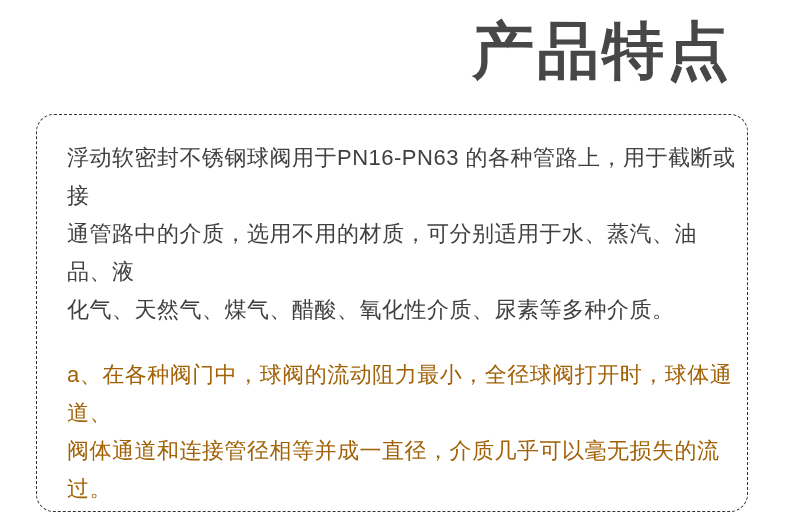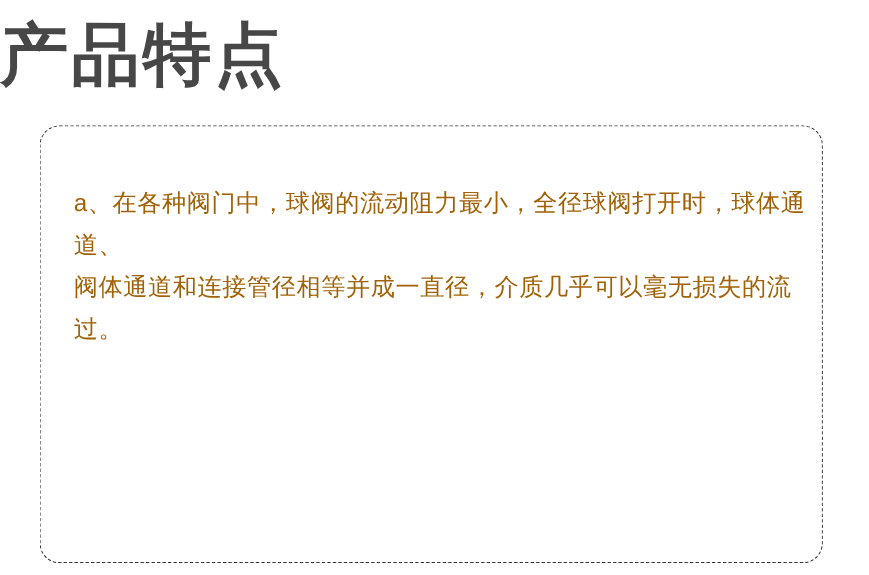--- a/index.html
+++ b/index.html
@@ -13,21 +13,21 @@
     position: relative;
     overflow: hidden;
     font-family: "Liberation Sans", "DejaVu Sans", sans-serif;
   }
   .page-title {
     position: absolute;
     top: 12px;
     left: 0;
     width: 732px;
     margin: 0;
-    text-align: left;
+    text-align: right;
     font-size: 62px;
     line-height: 78px;
     font-weight: bold;
     letter-spacing: 3px;
     color: #474747;
   }
   .features-box {
     position: absolute;
     left: 36px;
     top: 114px;
@@ -56,17 +56,20 @@
     margin-top: 27px;
   }
 </style>
 </head>
 <body>
 
 <h1 class="page-title">产品特点</h1>
 
 <div class="features-box">
 
+  <p class="para para-intro">浮动软密封不锈钢球阀用于PN16-PN63 的各种管路上，用于截断或接
+通管路中的介质，选用不用的材质，可分别适用于水、蒸汽、油品、液
+化气、天然气、煤气、醋酸、氧化性介质、尿素等多种介质。</p>
 
   <p class="para para-point para-point-a">a、在各种阀门中，球阀的流动阻力最小，全径球阀打开时，球体通道、
 阀体通道和连接管径相等并成一直径，介质几乎可以毫无损失的流过。</p>
 
 </div>
 
 </body></html>

